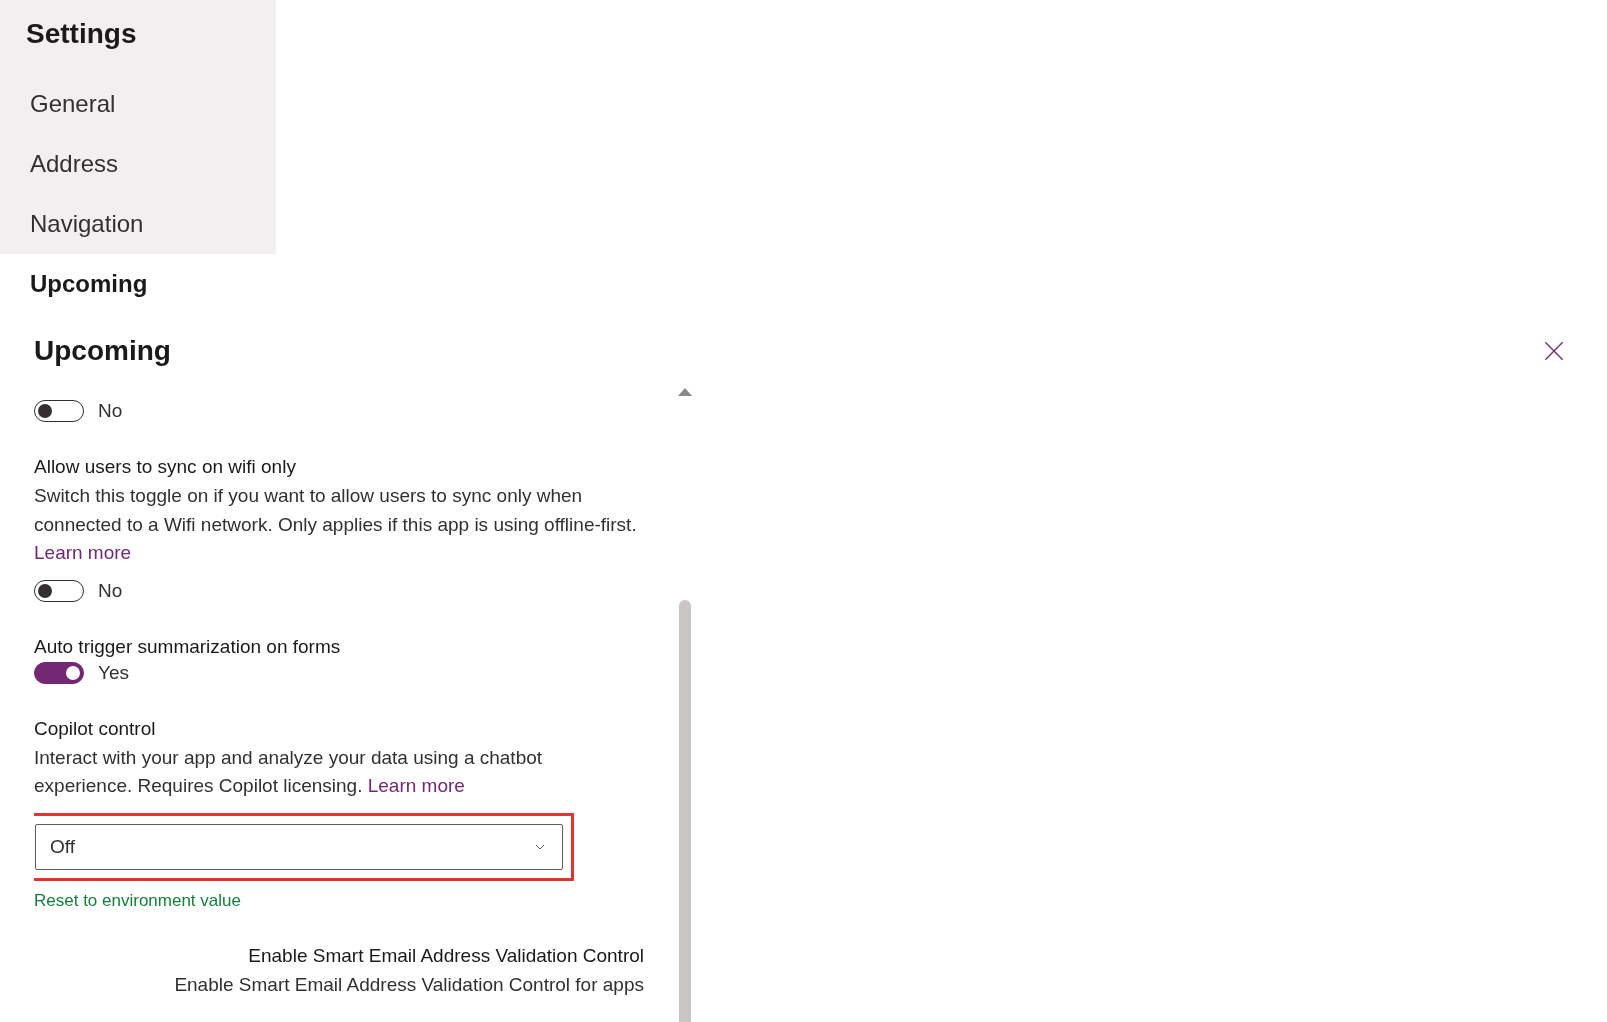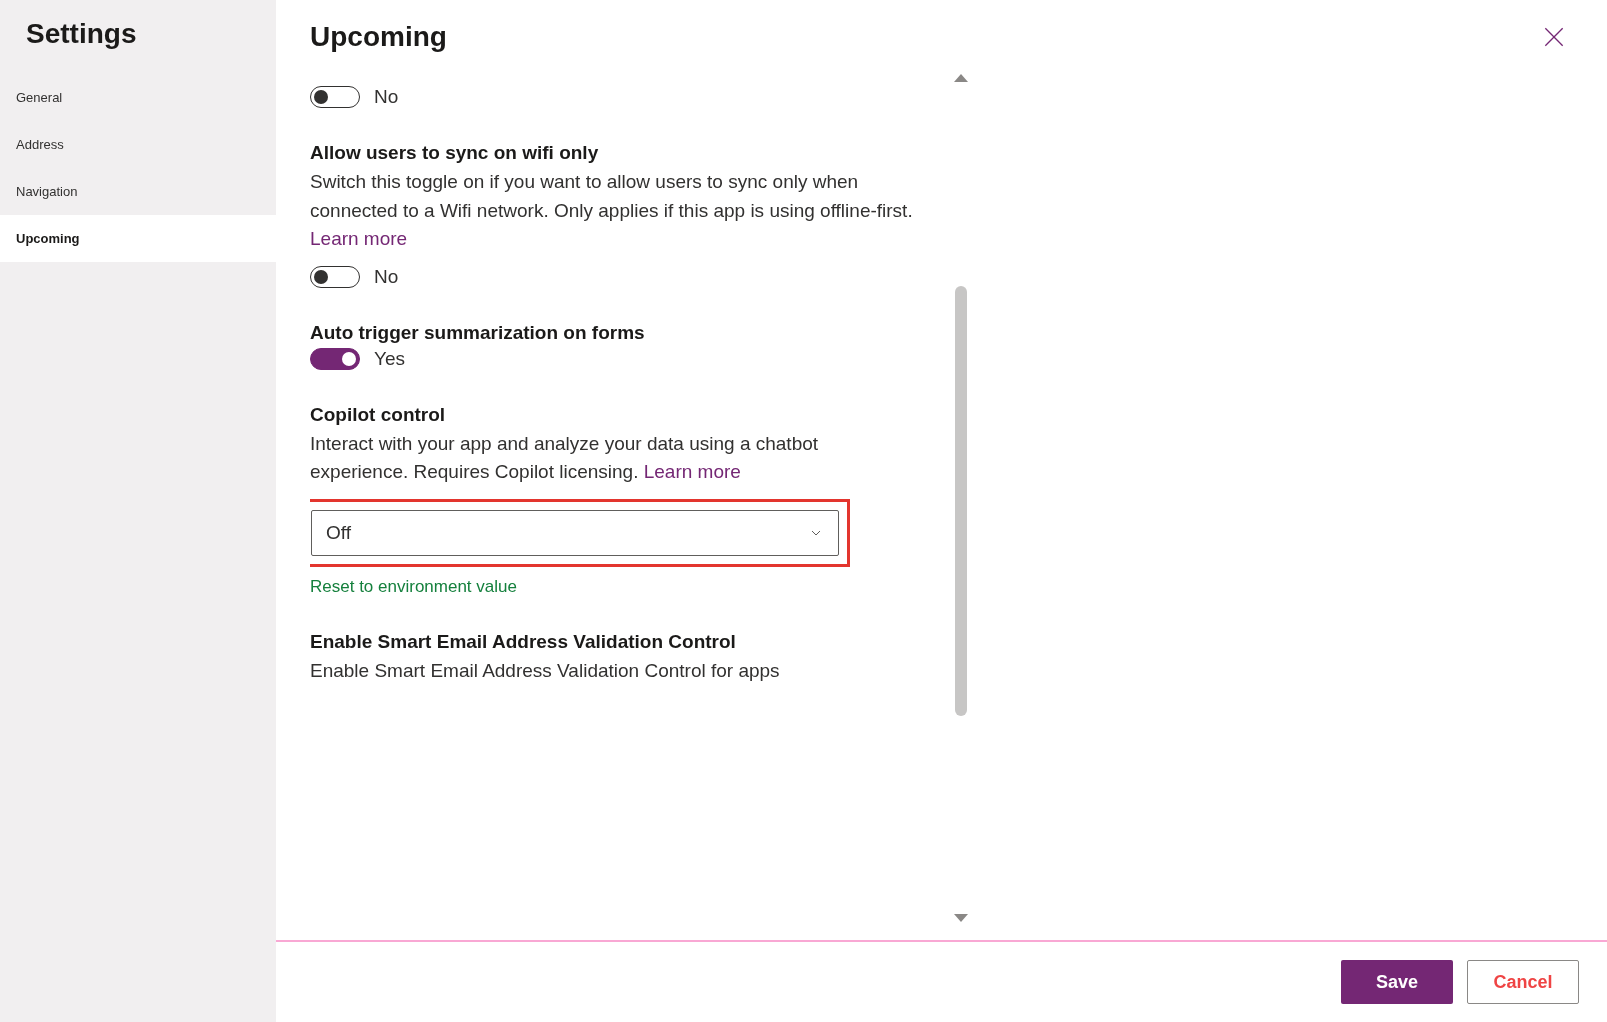--- a/index.html
+++ b/index.html
@@ -7,37 +7,38 @@
   body {
     font-family: "Segoe UI", -apple-system, BlinkMacSystemFont, sans-serif;
     font-size: 14px;
     color: #323130;
     background: #fff;
     overflow: hidden;
   }
   .layout {
     display: flex;
     height: 100%;
+    flex-direction: column;
   }
   
   .sidebar {
     width: 276px;
     background: #f1eff0;
     flex-shrink: 0;
     padding-top: 18px;
   }
   .sidebar-title {
     font-size: 28px;
     font-weight: 600;
     padding: 0 26px 24px 26px;
     color: #1b1a19;
   }
   .sidebar-item {
-    padding: 16px 16px;
-    font-size: 13px;
+    padding: 16px 30px;
+    font-size: 24px;
     color: #323130;
     cursor: pointer;
     background: transparent;
   }
   .sidebar-item.active {
     background: #ffffff;
     font-weight: 600;
     color: #1b1a19;
   }
   
@@ -110,21 +111,21 @@
     border-radius: 6px;
     height: 430px;
     cursor: pointer;
   }
   
   .setting {
     margin-bottom: 34px;
   }
   .setting-title {
     font-size: 19px;
-    font-weight: 700;
+    font-weight: 400;
     color: #1b1a19;
     margin-bottom: 4px;
   }
   .setting-desc {
     font-size: 19px;
     line-height: 1.5;
     color: #323130;
     margin-bottom: 12px;
   }
   .setting-link {
@@ -299,21 +300,21 @@
               <svg width="16" height="16" viewBox="0 0 24 24" fill="none" stroke="currentColor" stroke-width="1.5">
                 <polyline points="6 9 12 15 18 9"></polyline>
               </svg>
             </div>
           </div>
           <div>
             <a class="reset-link">Reset to environment value</a>
           </div>
         </div>
 
-        <div class="setting" style="margin-bottom:0;">
+        <div class="setting" style="margin-bottom:0;text-align:right;">
           <div class="setting-title">Enable Smart Email Address Validation Control</div>
           <div class="setting-desc">Enable Smart Email Address Validation Control for apps</div>
         </div>
 
       </div>
 
       <div class="scroll-controls">
         <div class="scroll-arrow">
           <svg width="18" height="12" viewBox="0 0 18 12">
               <polygon points="9,2 2,10 16,10" fill="#8a8886"></polygon>

